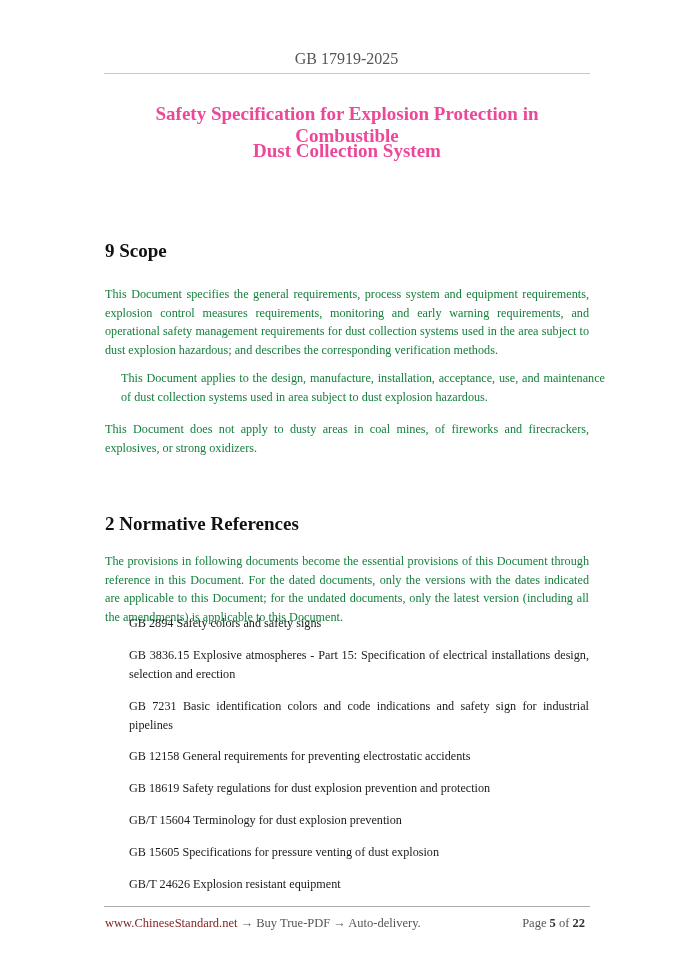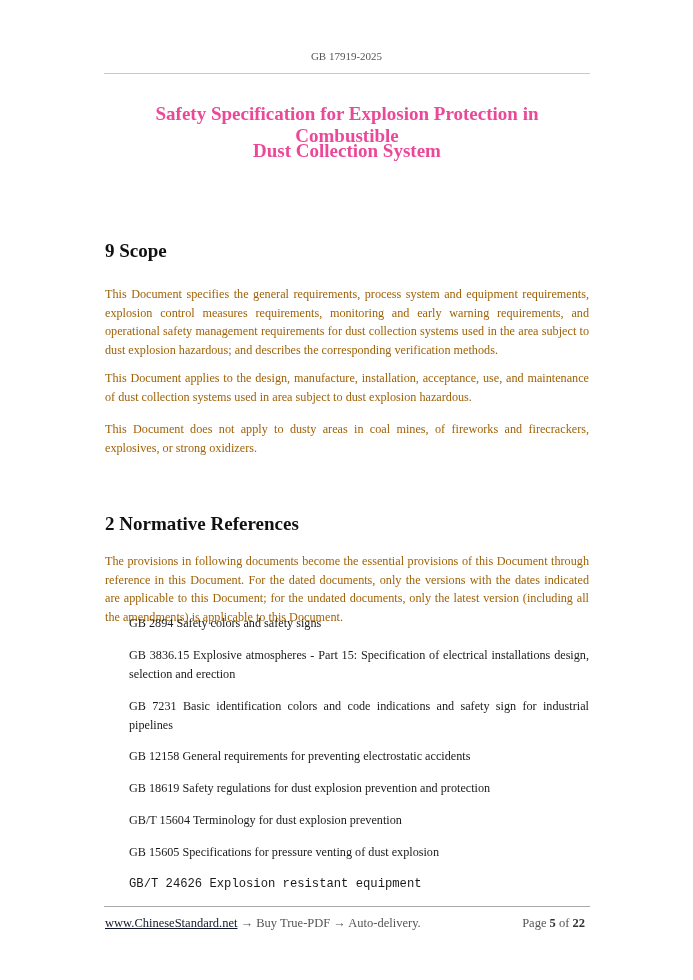--- a/index.html
+++ b/index.html
@@ -1,63 +1,63 @@
 <!DOCTYPE html>
 <html><head>
   <meta charset="utf-8">
   <style>
     html, body { margin: 0; padding: 0; background: #ffffff; }
     body { width: 693px; height: 980px; position: relative; overflow: hidden;
       font-family: "Liberation Serif", "DejaVu Serif", serif; color: #111; }
     .header-title { position: absolute; top: 50px; left: 0; width: 693px; text-align: center;
-      font-size: 11px; color: #555; }
+      font-size: 16px; color: #555; }
     .rule { position: absolute; left: 104px; width: 486px; height: 1px; background: #c8c8c8; }
     .rule.top { top: 73px; }
     .rule.bottom { top: 906px; background: #aaa; }
     .doc-title { position: absolute; left: 104px; width: 486px; text-align: center;
       font-weight: bold; font-size: 19px; color: #ec4899; }
     .doc-title.l1 { top: 103px; }
     .doc-title.l2 { top: 140px; }
     .h1 { position: absolute; left: 105px; font-weight: bold; font-size: 19px; color: #111; }
     .para { position: absolute; left: 105px; width: 484px; font-size: 12.2px; line-height: 18.5px;
-      text-align: justify; color: #a16207; }
+      text-align: justify; color: #15803d; }
     .ref { position: absolute; left: 129px; width: 460px; font-size: 12.2px; line-height: 18.5px;
       text-align: justify; color: #1a1a1a; }
     .footer { position: absolute; top: 916px; left: 105px; width: 480px; font-size: 12.5px; color: #555; }
-    .footer a { color: #0f172a; text-decoration: underline; }
+    .footer a { color: #7f1d1d; }
     .footer .page { position: absolute; right: 0; top: 0; }
     .footer .page b { color: #333; }
   </style>
 </head>
 <body>
 
 <div>
   <div class="header-title">GB 17919-2025</div>
   <div class="rule top"></div>
 </div>
 
 <div class="doc-title l1">Safety Specification for Explosion Protection in Combustible</div>
 <div class="doc-title l2">Dust Collection System</div>
 
 <div class="h1" style="top:240px;">9 Scope</div>
 <div class="para" style="top:285px;">This Document specifies the general requirements, process system and equipment requirements, explosion control measures requirements, monitoring and early warning requirements, and operational safety management requirements for dust collection systems used in the area subject to dust explosion hazardous; and describes the corresponding verification methods.</div>
-<div class="para" style="top:369px;">This Document applies to the design, manufacture, installation, acceptance, use, and maintenance of dust collection systems used in area subject to dust explosion hazardous.</div>
+<div class="para" style="top:369px;margin-left:16px;">This Document applies to the design, manufacture, installation, acceptance, use, and maintenance of dust collection systems used in area subject to dust explosion hazardous.</div>
 <div class="para" style="top:420px;">This Document does not apply to dusty areas in coal mines, of fireworks and firecrackers, explosives, or strong oxidizers.</div>
 
 <div class="h1" style="top:513px;">2 Normative References</div>
 <div class="para" style="top:552px;">The provisions in following documents become the essential provisions of this Document through reference in this Document. For the dated documents, only the versions with the dates indicated are applicable to this Document; for the undated documents, only the latest version (including all the amendments) is applicable to this Document.</div>
 
 <div class="ref" style="top:614px;">GB 2894 Safety colors and safety signs</div>
 <div class="ref" style="top:646px;">GB 3836.15 Explosive atmospheres - Part 15: Specification of electrical installations design, selection and erection</div>
 <div class="ref" style="top:697px;">GB 7231 Basic identification colors and code indications and safety sign for industrial pipelines</div>
 <div class="ref" style="top:747px;">GB 12158 General requirements for preventing electrostatic accidents</div>
 <div class="ref" style="top:779px;">GB 18619 Safety regulations for dust explosion prevention and protection</div>
 <div class="ref" style="top:811px;">GB/T 15604 Terminology for dust explosion prevention</div>
 <div class="ref" style="top:843px;">GB 15605 Specifications for pressure venting of dust explosion</div>
-<div class="ref" style="top:875px;font-family:Liberation Mono, monospace;">GB/T 24626 Explosion resistant equipment</div>
+<div class="ref" style="top:875px;">GB/T 24626 Explosion resistant equipment</div>
 
 <div class="rule bottom"></div>
 <div class="footer">
   <a>www.ChineseStandard.net</a><span> → Buy True-PDF → Auto-delivery.</span>
   <span class="page">
     <span>Page</span>
     <b>5</b>
     <span>of</span>
     <b>22</b>
   </span>

